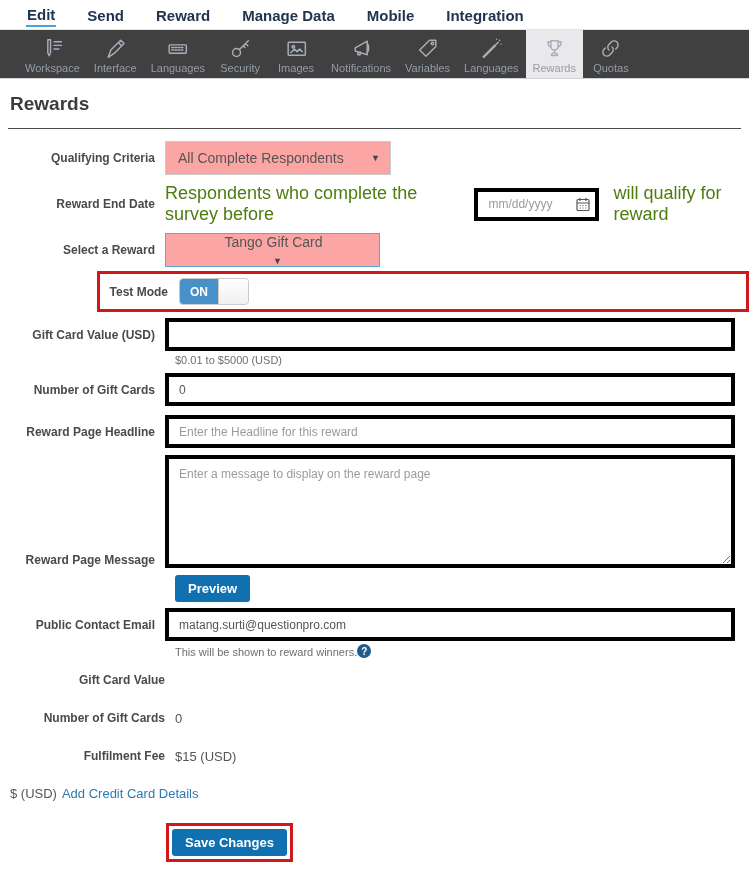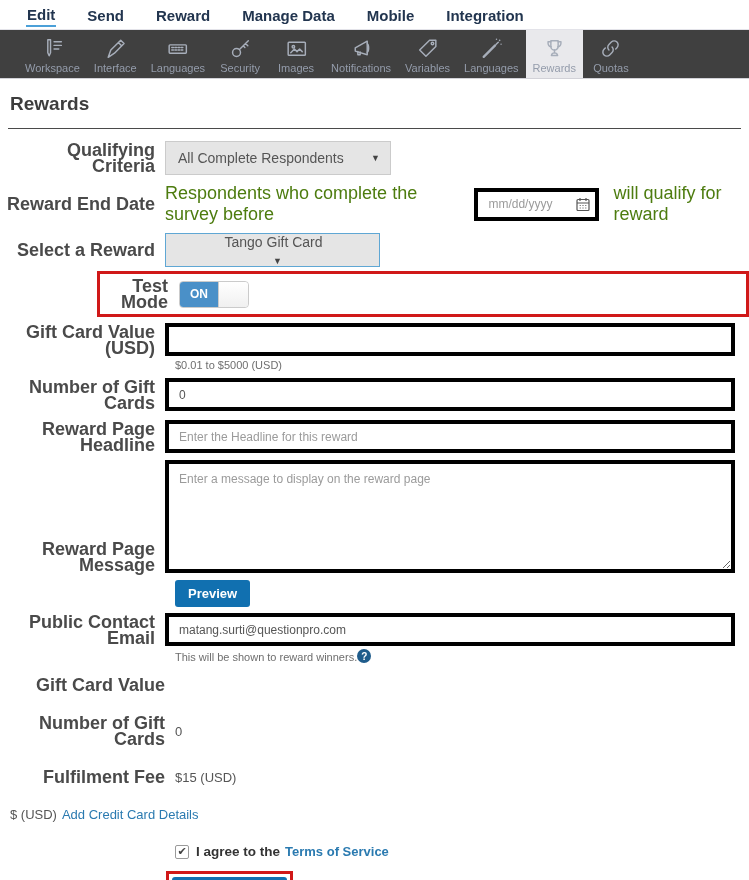--- a/index.html
+++ b/index.html
@@ -35,25 +35,25 @@
   
   .page-head { padding:14px 10px 0; }
   .page-head h1 { margin:0; font-size:19px; font-weight:bold; color:#3d3d3d; }
   .title-rule { border:none; border-top:1px solid #4a4a4a; margin:13px 8px 12px; }
   
   .frm { padding-top:0; }
   .row { display:flex; align-items:center; margin-bottom:8px; }
   .row.top { align-items:flex-end; }
   .lbl {
     width:165px; flex:0 0 165px; text-align:right; padding-right:10px;
-    font-size:18px; font-weight:bold; color:#4a4a4a; line-height:16px;
+    font-size:12px; font-weight:bold; color:#4a4a4a; line-height:16px;
   }
   .ctrl { display:flex; align-items:center; }
   .sel {
-    height:34px; border:1px solid #cbcbcb; background:#e5e5e5; display:flex;
+    height:34px; border:1px solid #cbcbcb; background:#fca5a5; display:flex;
     align-items:center; justify-content:space-between; padding:0 10px 0 12px;
     font-size:14px; color:#555; cursor:pointer;
   }
   .sel.focused { border:1px solid #5fa7d4;flex-direction:column; }
   .caret { font-size:9px; color:#444; margin-left:8px; }
   .caret::after { content:"▼"; }
   input.txt, textarea.txt {
     border:4px solid #000000; font-family:"Liberation Sans",sans-serif;
     font-size:12px; color:#555; padding:0 10px; height:33px; outline:none;
   }
@@ -344,24 +344,19 @@
       <div class="lbl">Fulfilment Fee</div>
       <span class="val">$15 (USD)</span>
     </div>
     <div class="sum-row">
       <span class="val">$ (USD)</span>
       <a class="link" style="margin-left:5px">Add Credit Card Details</a>
     </div>
   </div>
 
   
-  <div class="agree-row">
-    <span class="cbx checked"></span>
-    <span class="agree-text">I agree to the</span>
-    <a class="link agree-text" style="margin-left:-2px">Terms of Service</a>
-  </div>
 
   
   <div class="save-wrap">
     <button class="btn">Save Changes</button>
   </div>
 
 </div>
 
 </body></html>

